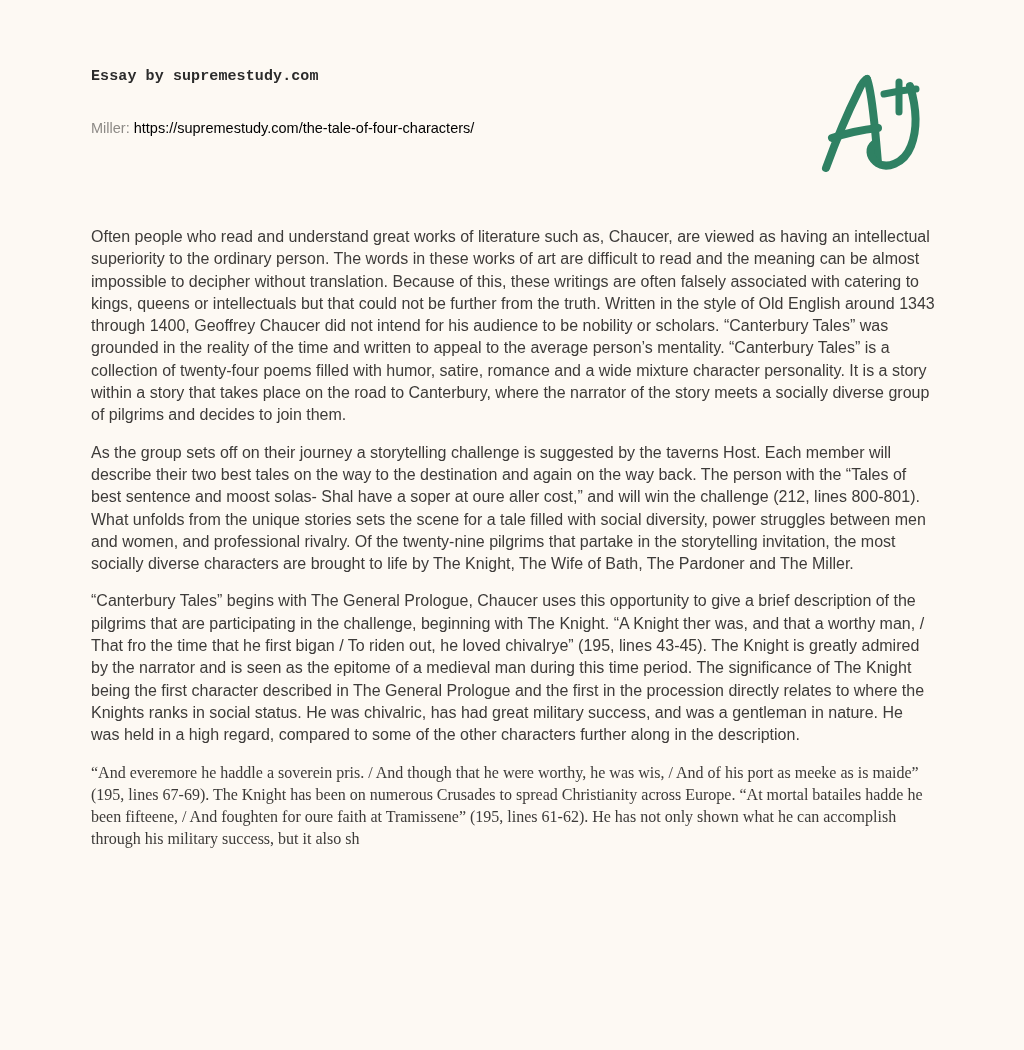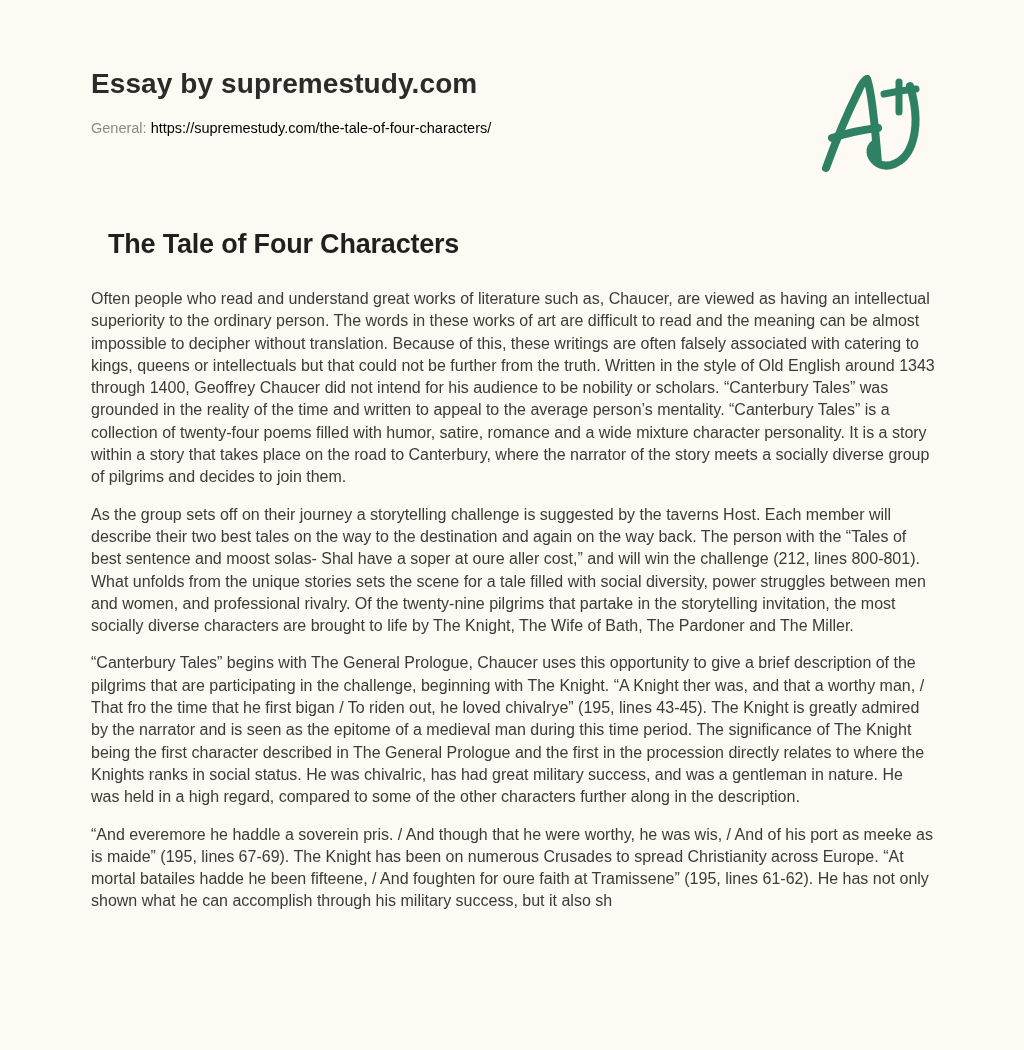--- a/index.html
+++ b/index.html
@@ -28,25 +28,26 @@
     left: 0;
     top: 0;
     width: 1024px;
     height: 200px;
   }
 
   .byline {
     position: absolute;
     left: 91px;
     top: 68px;
-    font-size: 28px;
+    font-size: 15px;
     font-weight: bold;
     color: #2b2b2b;
     letter-spacing: 0.1px;
     white-space: nowrap;
+    font-family: Liberation Mono, monospace;
   }
 
   .source-line {
     position: absolute;
     left: 91px;
     top: 120px;
     font-size: 14.5px;
     white-space: nowrap;
     line-height: 1.2;
   }
@@ -99,33 +100,34 @@
   .article-body p {
     margin: 0 0 15px 0;
     font-size: 16px;
     line-height: 22.3px;
     color: #3d3b39;
     text-align: left;
     max-width: 845px;
   }
   .article-body p:last-child {
     margin-bottom: 0;
+    font-family: Liberation Serif, serif;
   }
 </style>
 </head>
 <body>
 
 <div class="page">
 
   <div class="header">
 
     <div class="byline">Essay by supremestudy.com</div>
 
     <div class="source-line">
-      <span class="source-label">General:</span>
+      <span class="source-label">Miller:</span>
       <span class="source-url">https://supremestudy.com/the-tale-of-four-characters/</span>
     </div>
 
     <div class="logo">
       <svg viewBox="0 0 130 110" xmlns="http://www.w3.org/2000/svg">
         <g fill="none" stroke="#2f8163" stroke-linecap="round" stroke-linejoin="round">
 
           <path d="M20 100 C 28 78, 40 48, 52 24 C 55 17, 58 12, 61 11" stroke-width="8"></path>
 
           <path d="M61 11 C 64 18, 66 34, 68 52 C 70 70, 71 84, 72 95" stroke-width="8"></path>
@@ -139,21 +141,20 @@
 
           <path d="M78 26 C 88 24, 99 22, 110 21" stroke-width="7"></path>
         </g>
       </svg>
     </div>
 
   </div>
 
   <div class="article">
 
-    <h1 class="article-title">The Tale of Four Characters</h1>
 
     <div class="article-body">
       <p>Often people who read and understand great works of literature such as, Chaucer, are viewed as having an intellectual superiority to the ordinary person. The words in these works of art are difficult to read and the meaning can be almost impossible to decipher without translation. Because of this, these writings are often falsely associated with catering to kings, queens or intellectuals but that could not be further from the truth. Written in the style of Old English around 1343 through 1400, Geoffrey Chaucer did not intend for his audience to be nobility or scholars. “Canterbury Tales” was grounded in the reality of the time and written to appeal to the average person’s mentality. “Canterbury Tales” is a collection of twenty-four poems filled with humor, satire, romance and a wide mixture character personality. It is a story within a story that takes place on the road to Canterbury, where the narrator of the story meets a socially diverse group of pilgrims and decides to join them.</p>
       <p>As the group sets off on their journey a storytelling challenge is suggested by the taverns Host. Each member will describe their two best tales on the way to the destination and again on the way back. The person with the “Tales of best sentence and moost solas- Shal have a soper at oure aller cost,” and will win the challenge (212, lines 800-801). What unfolds from the unique stories sets the scene for a tale filled with social diversity, power struggles between men and women, and professional rivalry. Of the twenty-nine pilgrims that partake in the storytelling invitation, the most socially diverse characters are brought to life by The Knight, The Wife of Bath, The Pardoner and The Miller.</p>
       <p>“Canterbury Tales” begins with The General Prologue, Chaucer uses this opportunity to give a brief description of the pilgrims that are participating in the challenge, beginning with The Knight. “A Knight ther was, and that a worthy man, / That fro the time that he first bigan / To riden out, he loved chivalrye” (195, lines 43-45). The Knight is greatly admired by the narrator and is seen as the epitome of a medieval man during this time period. The significance of The Knight being the first character described in The General Prologue and the first in the procession directly relates to where the Knights ranks in social status. He was chivalric, has had great military success, and was a gentleman in nature. He was held in a high regard, compared to some of the other characters further along in the description.</p>
       <p>“And everemore he haddle a soverein pris. / And though that he were worthy, he was wis, / And of his port as meeke as is maide” (195, lines 67-69). The Knight has been on numerous Crusades to spread Christianity across Europe. “At mortal batailes hadde he been fifteene, / And foughten for oure faith at Tramissene” (195, lines 61-62). He has not only shown what he can accomplish through his military success, but it also sh</p>
     </div>
 
   </div>
 

